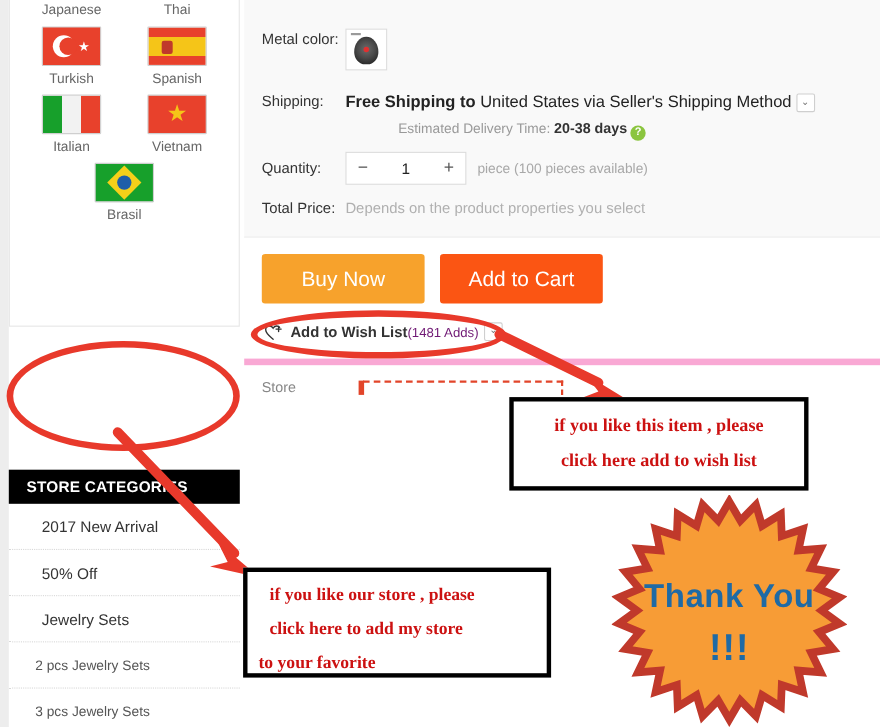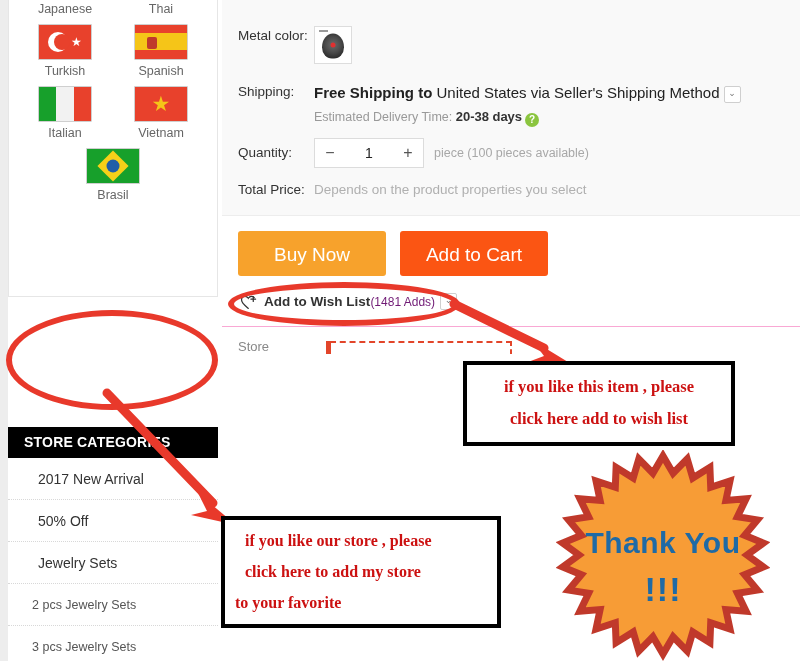--- a/index.html
+++ b/index.html
@@ -295,20 +295,21 @@
     line-height: 13px;
     font-size: 9px;
     color: #777;
     cursor: pointer;
   }
   #ship-eta {
     margin-top: 5px;
     font-size: 12.5px;
     color: #999;
     line-height: 17px;
+    margin-left: 48px;
   }
   #ship-eta .days {
     color: #333;
     font-weight: bold;
     font-size: 13px;
   }
   #help-icon {
     display: inline-block;
     width: 14px; height: 14px;
     border-radius: 50%;
@@ -429,21 +430,21 @@
     color: #777;
     cursor: pointer;
   }
 
   
   #store-row {
     position: absolute;
     left: 0; top: 326px;
     width: 578px;
     height: 40px;
-    border-top: 1px solid #f9a8d4;
+    border-top: 6px solid #f9a8d4;
   }
   #store-label {
     position: absolute;
     left: 16px; top: 12px;
     font-size: 13px;
     color: #888;
   }
   #store-bar {
     position: absolute;
     left: 108px; top: 14px;
@@ -491,21 +492,21 @@
   #note-wish {
     left: 463px; top: 361px;
     width: 272px; height: 85px;
     font-size: 16.5px;
     line-height: 32px;
     text-align: center;
     padding: 6px 6px;
   }
   #note-store {
     left: 221px; top: 516px;
-    width: 280px; height: 112px;
+    width: 280px; height: 100px;
     font-size: 16px;
     line-height: 31px;
     padding: 5px 8px 5px 10px;
   }
   #note-store .ln { display: block; }
   #note-store .ln.indent { padding-left: 10px; }
   #note-wish .ln { display: block; }
 
   .arrow-svg {
     position: absolute;

